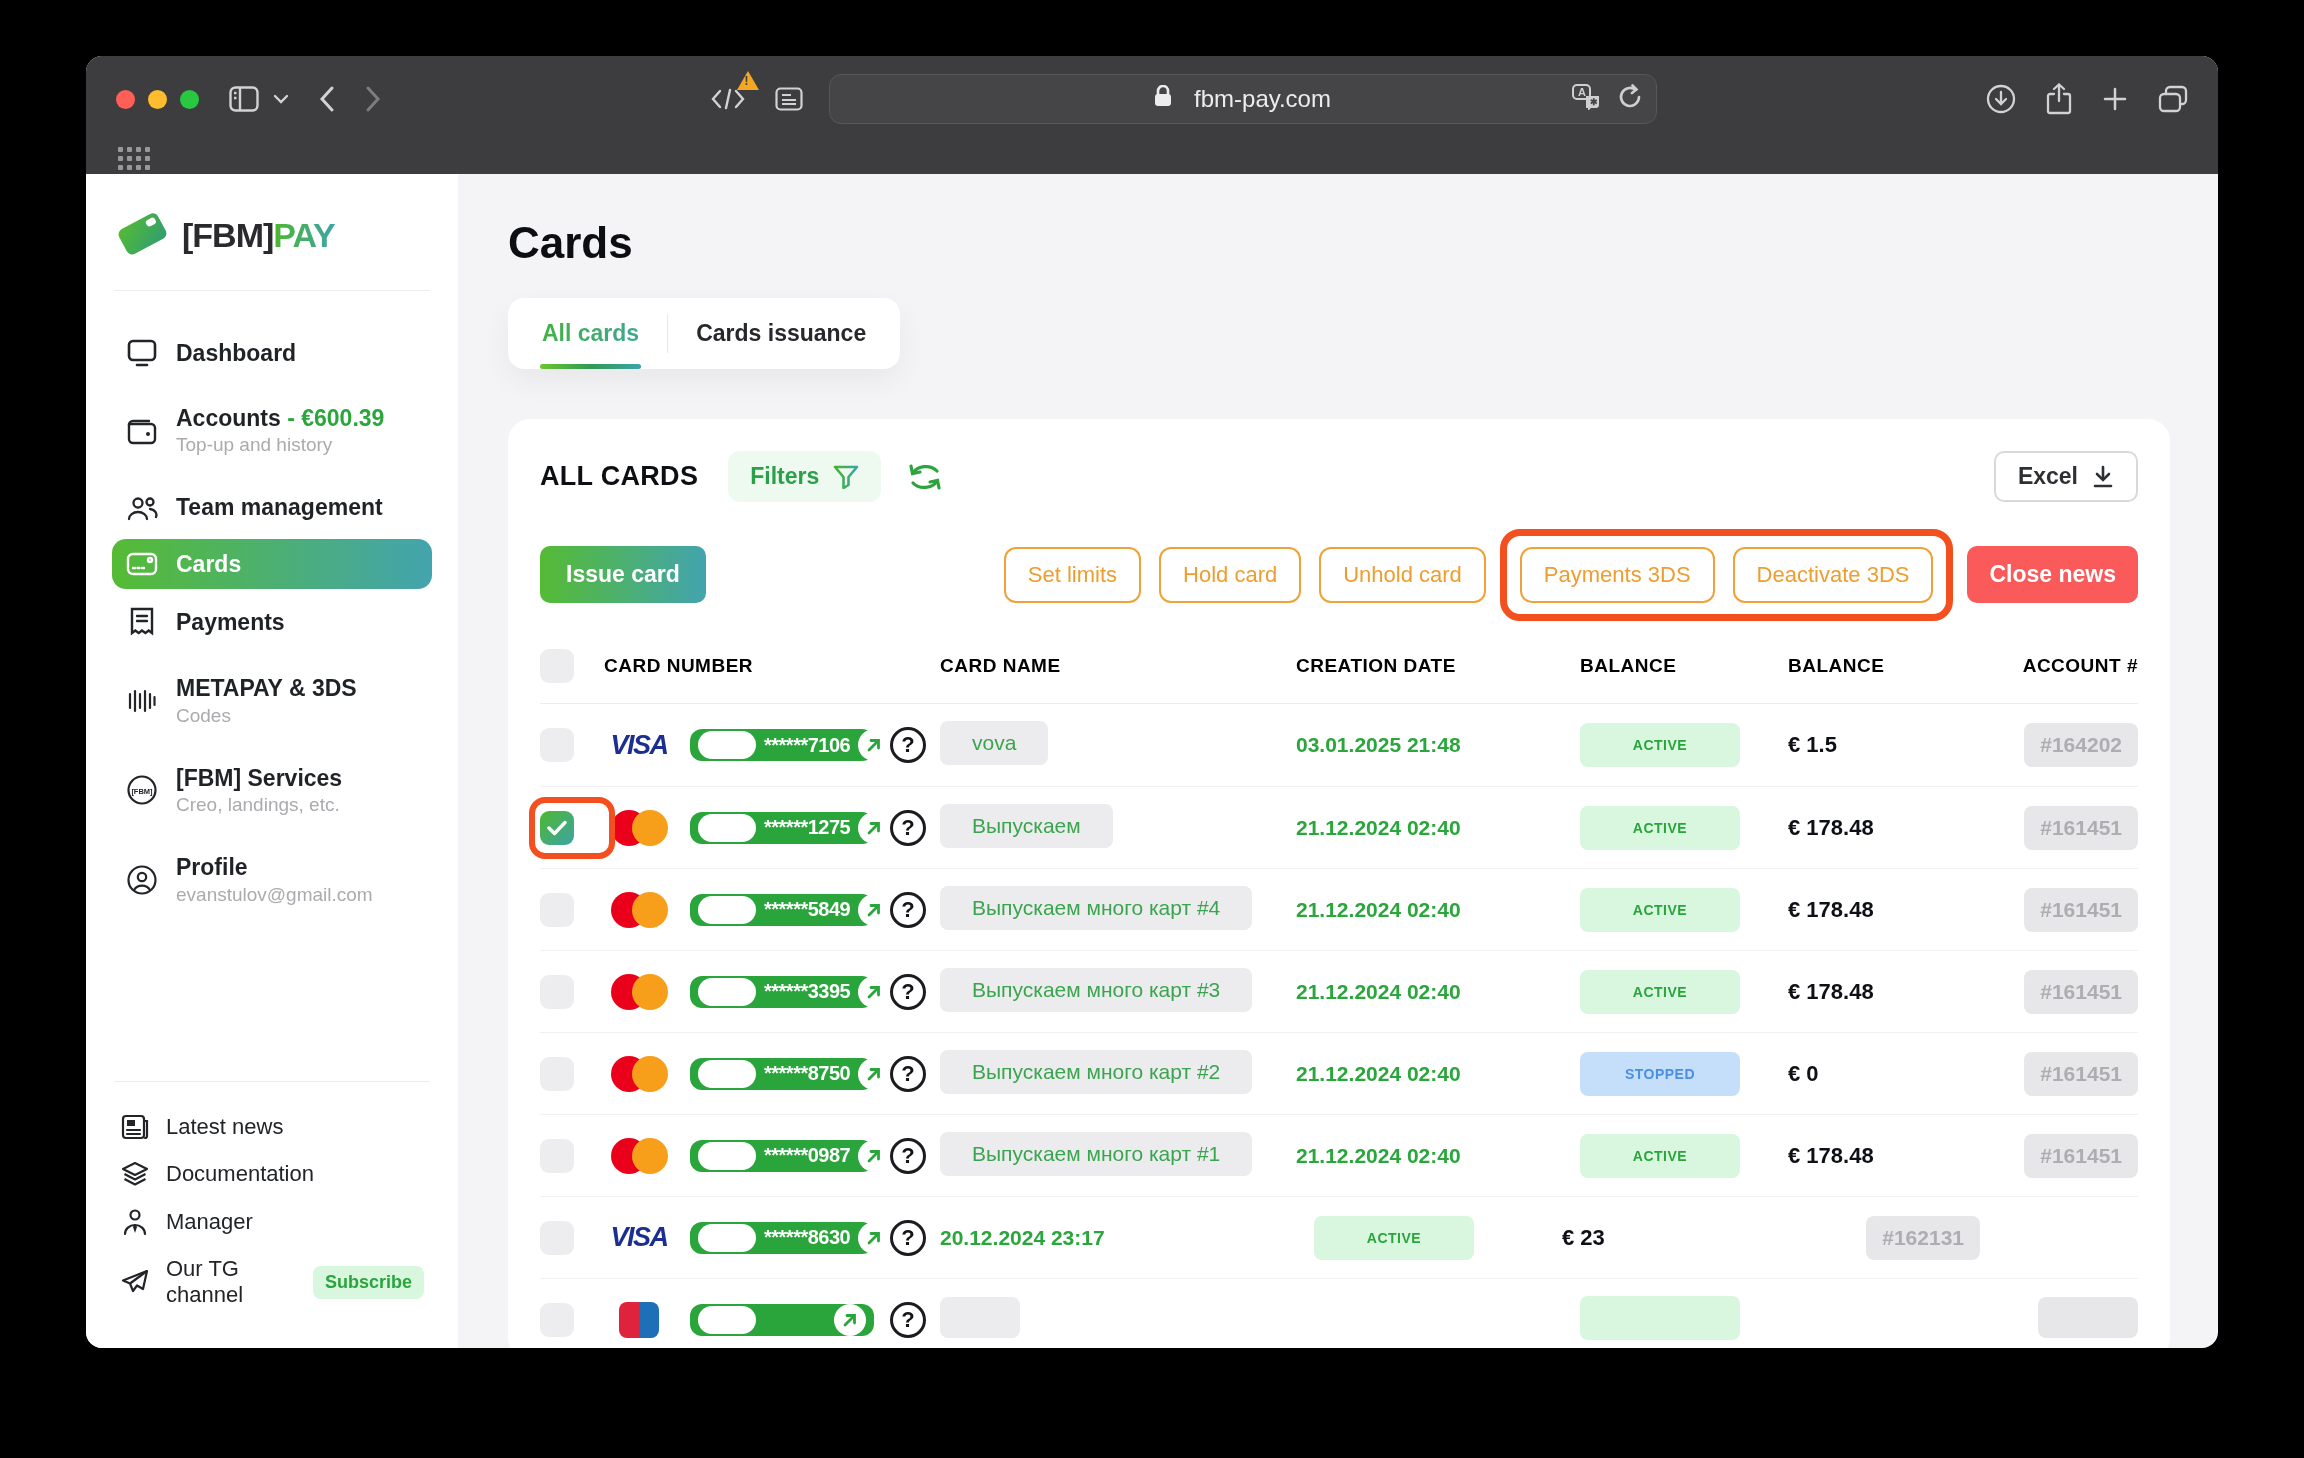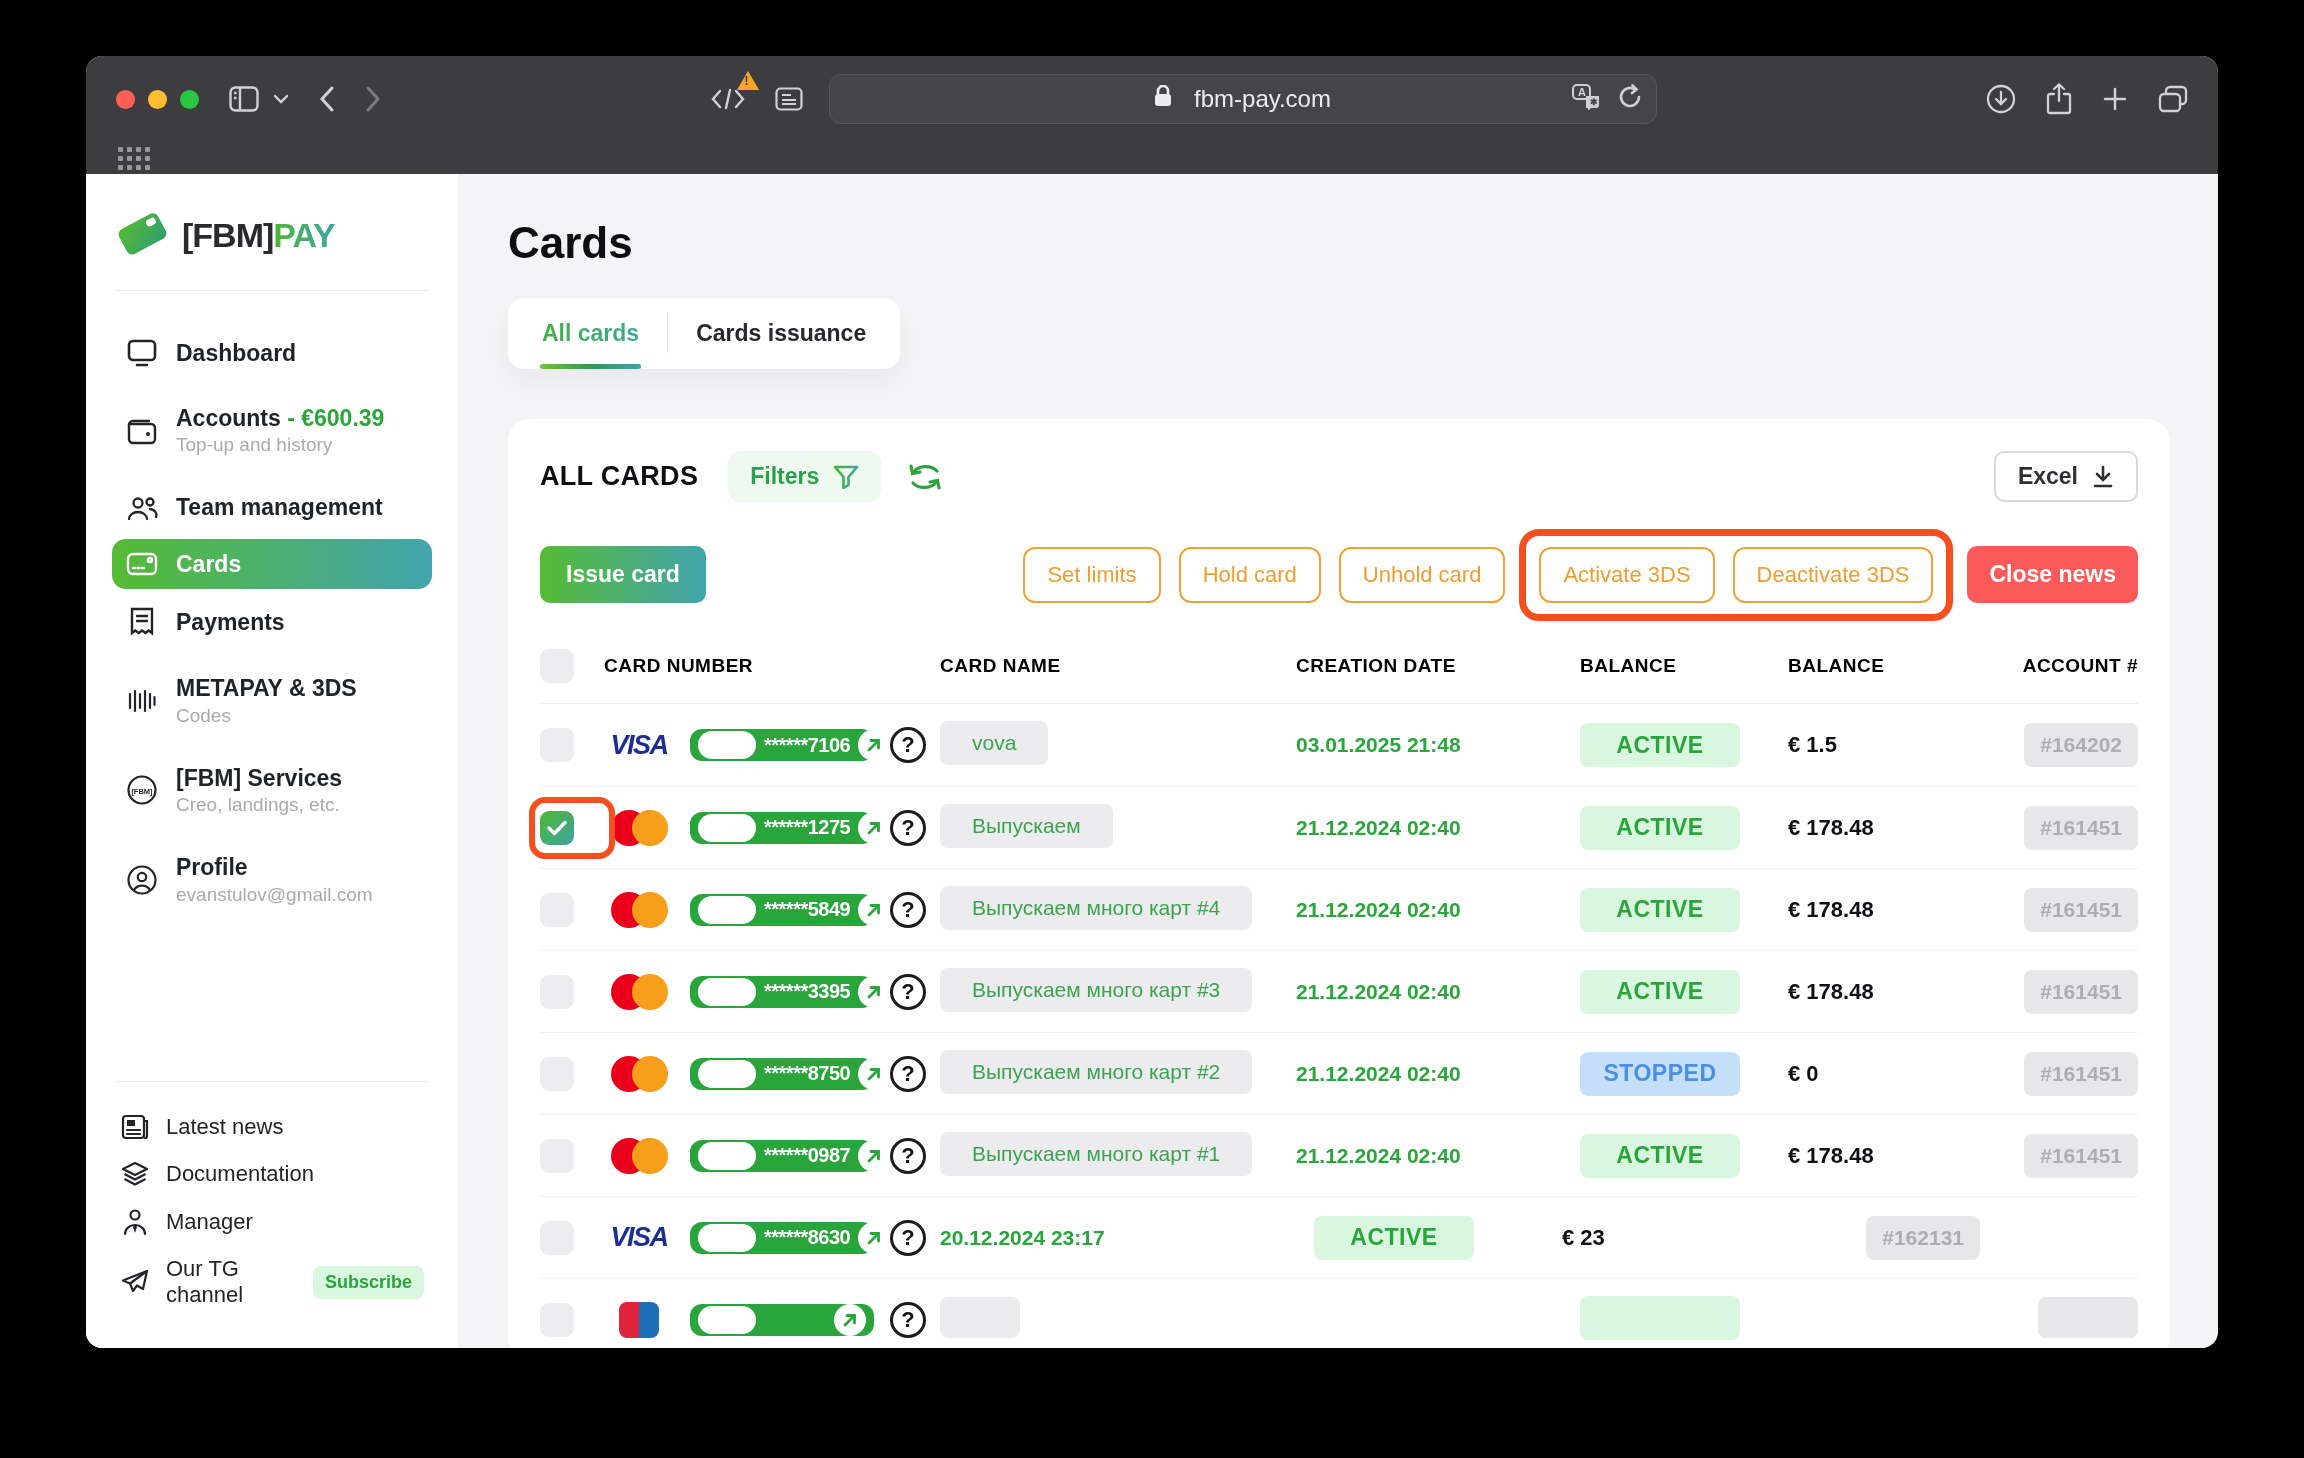--- a/index.html
+++ b/index.html
@@ -127,21 +127,21 @@
   .pill-num { color:#fff; font-weight:700; font-size:20px; white-space:nowrap; letter-spacing:-.5px; }
   .pill-arrow { width:32px; height:32px; border-radius:50%; background:#fff; display:grid; place-items:center; margin-left:auto; flex:0 0 32px; }
   .qmark { width:36px; height:36px; border-radius:50%; border:3px solid #1c1c20; display:grid; place-items:center;
            font-size:22px; font-weight:700; color:#141418; }
 
   .cname-pill { display:inline-block; background:#ececee; color:#3aa44f; font-size:21px; padding:10px 32px;
                 border-radius:8px; min-width:80px; min-height:41px; max-width:330px; white-space:nowrap;
                 overflow:hidden; text-overflow:ellipsis; }
   .cdate { color:#2ba63c; font-size:21px; font-weight:600; }
   .badge { min-width:160px; height:44px; border-radius:8px; display:inline-flex; align-items:center;
-           justify-content:center; font-size:23px; font-weight:800; letter-spacing:.5px; margin-left:18px; }
+           justify-content:center; font-size:14px; font-weight:800; letter-spacing:.5px; margin-left:18px; }
   .st-active { background:#d9f6de; color:#2aa53d; }
   .st-stopped { background:#c5dffb; color:#4a8fe3; }
   .bal { font-size:22px; font-weight:600; color:#0e1015; }
   .c-acct { justify-self:end; }
   .acct { background:#e7e7e9; color:#aeaeb2; font-size:21px; font-weight:600; padding:10px 16px;
           border-radius:8px; min-width:100px; min-height:41px; display:inline-block; }
 </style>
 </head>
 <body>
 
@@ -494,21 +494,21 @@
             </button>
           </div>
 
           <div class="actions">
             <button class="issue-btn">Issue card</button>
             <div class="right-group">
               <button class="obtn">Set limits</button>
               <button class="obtn">Hold card</button>
               <button class="obtn">Unhold card</button>
               <div class="threeds-wrap">
-                <button class="obtn">Activate 3DS</button>
+                <button class="obtn">Payments 3DS</button>
                 <button class="obtn">Deactivate 3DS</button>
               </div>
               <button class="close-btn">Close news</button>
             </div>
           </div>
 
           <div class="table">
             <div class="thead">
               <div>
                   <span class="cb"></span>

